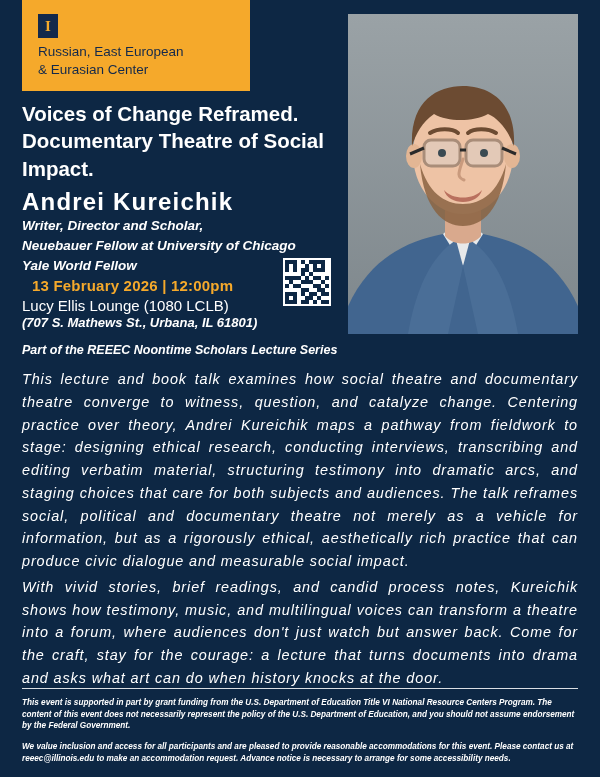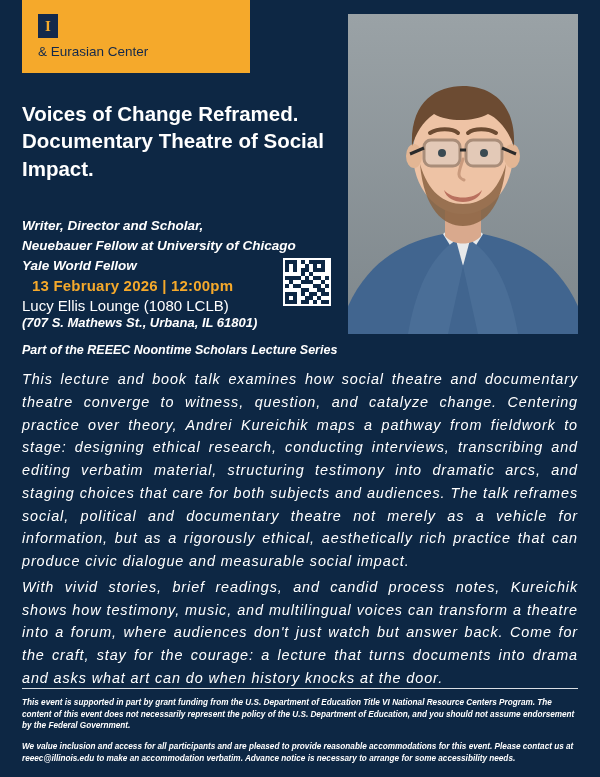--- a/index.html
+++ b/index.html
@@ -212,20 +212,21 @@
 </style>
 </head>
 <body>
 
 <div class="poster">
 
   <div class="logo-box">
     <div class="logo-row">
       <span class="logo-mark">I</span>
     </div>
+    <div class="logo-sub">Russian, East European</div>
     <div class="logo-sub">&amp; Eurasian Center</div>
   </div>
 
   <div class="headshot">
     <svg width="230" height="320" viewBox="0 0 230 320" xmlns="http://www.w3.org/2000/svg" aria-hidden="true">
       <defs>
         <linearGradient id="bg" x1="0" y1="0" x2="0" y2="1">
           <stop offset="0%" stop-color="#9aa2a6"></stop>
           <stop offset="100%" stop-color="#7e878c"></stop>
         </linearGradient>
@@ -264,20 +265,21 @@
 
       <path d="M82 119 C 90 114 104 114 110 119" stroke="#6c4b32" stroke-width="4" fill="none" stroke-linecap="round"></path>
       <path d="M120 119 C 126 114 140 114 148 119" stroke="#6c4b32" stroke-width="4" fill="none" stroke-linecap="round"></path>
 
       <path d="M115 145 C 111 158 108 163 116 166" stroke="#c99a7d" stroke-width="3" fill="none" stroke-linecap="round"></path>
     </svg>
   </div>
 
   <div class="title">Voices of Change Reframed. Documentary Theatre of Social Impact.</div>
 
+  <div class="speaker">Andrei Kureichik</div>
   <div class="speaker-roles" style="white-space: pre-line;">Writer, Director and Scholar,
 Neuebauer Fellow at University of Chicago
 Yale World Fellow</div>
 
   <div class="qr">
     <div class="qr-grid">
       <i class="on"></i>
         <i class="on"></i>
         <i class="on"></i>
         <i></i>
@@ -408,16 +410,16 @@
   <div class="series">Part of the REEEC Noontime Scholars Lecture Series</div>
 
   <div class="body-text">
     <p>This lecture and book talk examines how social theatre and documentary theatre converge to witness, question, and catalyze change. Centering practice over theory, Andrei Kureichik maps a pathway from fieldwork to stage: designing ethical research, conducting interviews, transcribing and editing verbatim material, structuring testimony into dramatic arcs, and staging choices that care for both subjects and audiences. The talk reframes social, political and documentary theatre not merely as a vehicle for information, but as a rigorously ethical, aesthetically rich practice that can produce civic dialogue and measurable social impact.</p>
     <p>With vivid stories, brief readings, and candid process notes, Kureichik shows how testimony, music, and multilingual voices can transform a theatre into a forum, where audiences don't just watch but answer back. Come for the craft, stay for the courage: a lecture that turns documents into drama and asks what art can do when history knocks at the door.</p>
   </div>
 
   <div class="footer-rule"></div>
   <div class="footer">
     <p>This event is supported in part by grant funding from the U.S. Department of Education Title VI National Resource Centers Program. The content of this event does not necessarily represent the policy of the U.S. Department of Education, and you should not assume endorsement by the Federal Government.</p>
-    <p>We value inclusion and access for all participants and are pleased to provide reasonable accommodations for this event. Please contact us at reeec@illinois.edu to make an accommodation verbatim. Advance notice is necessary to arrange for some accessibility needs.</p>
+    <p>We value inclusion and access for all participants and are pleased to provide reasonable accommodations for this event. Please contact us at reeec@illinois.edu to make an accommodation request. Advance notice is necessary to arrange for some accessibility needs.</p>
   </div>
 
 </div>
 
 </body></html>

